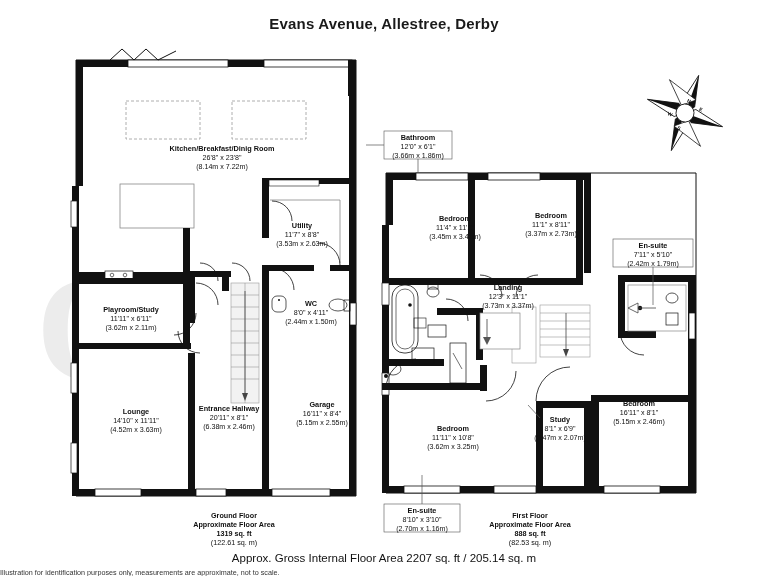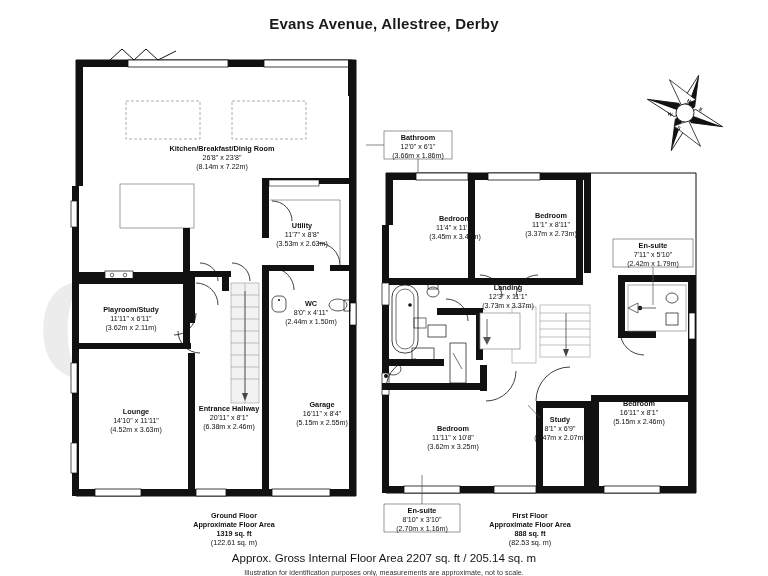--- a/index.html
+++ b/index.html
@@ -13,21 +13,21 @@
   svg{position:absolute;top:0;left:0;}
 
   .roomname{font-size:7.3px;font-weight:bold;text-anchor:middle;fill:#111;}
   .roomdim{font-size:7.1px;text-anchor:middle;fill:#111;}
   .arealabel{font-size:7.2px;font-weight:bold;text-anchor:middle;fill:#111;}
   .arealabel2{font-size:7.2px;text-anchor:middle;fill:#111;}
   .compasstxt{font-size:5px;font-weight:bold;fill:#111;}
 
   .foot1{position:absolute;left:0;width:768px;text-align:center;
          top:539px;font-size:11.5px;font-weight:normal;color:#111;}
-  .foot2{position:absolute;left:0;width:768px;text-align:center;
+  .foot2{position:absolute;left:0;width:768px;text-align:left;
          top:555px;font-size:7.2px;color:#333;}
   .foot3{position:absolute;left:0;width:768px;text-align:center;
          top:566px;font-size:7.2px;color:#333;padding-left:42px;}
 
   .wm{position:absolute;font-family:"Liberation Serif",serif;
       font-size:150px;color:#ececec;font-weight:bold;user-select:none;}
 </style>
 </head>
 <body>
 

